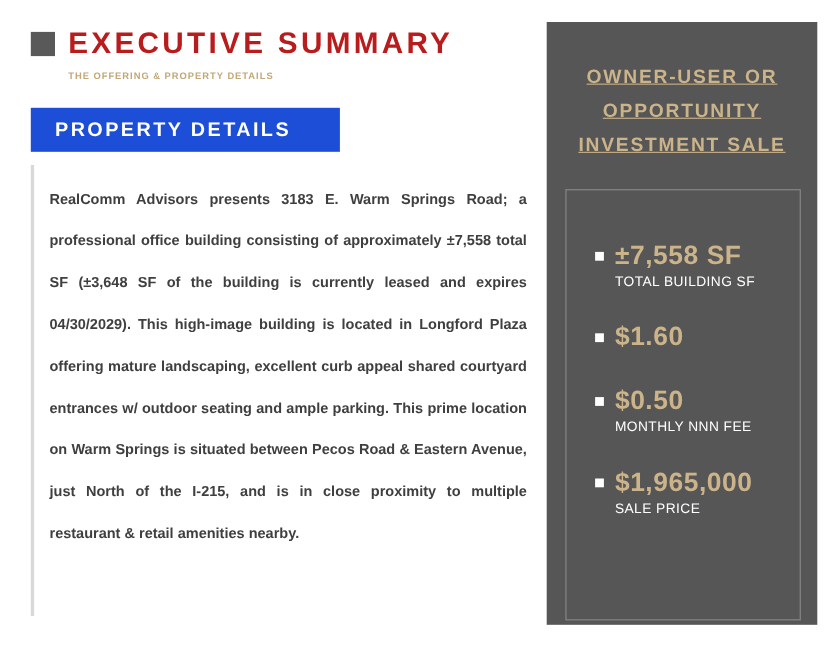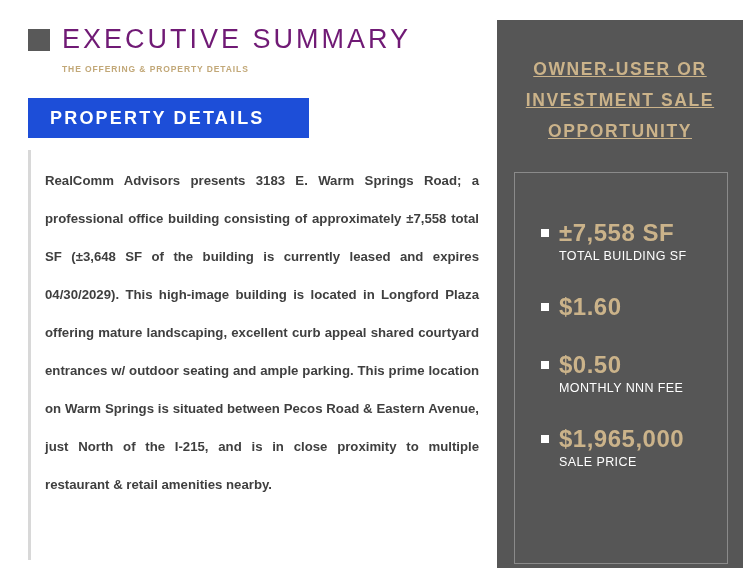--- a/index.html
+++ b/index.html
@@ -39,22 +39,22 @@
   .title-square {
     width: 22px;
     height: 22px;
     background: #595959;
     margin-right: 12px;
     flex: none;
   }
   .main-title {
     font-size: 27px;
     letter-spacing: 3px;
-    color: #701a75;
-    font-weight: normal;
+    color: #b91c1c;
+    font-weight: bold;
     white-space: nowrap;
   }
 
   .subtitle {
     position: absolute;
     left: 62px;
     top: 64px;
     font-size: 8.5px;
     letter-spacing: 0.9px;
     font-weight: bold;
@@ -192,22 +192,22 @@
     <div class="left-accent-bar"></div>
 
     <div class="body-copy">RealComm Advisors presents 3183 E. Warm Springs Road; a professional office building consisting of approximately ±7,558 total SF (±3,648 SF of the building is currently leased and expires 04/30/2029). This high-image building is located in Longford Plaza offering mature landscaping, excellent curb appeal shared courtyard entrances w/ outdoor seating and ample parking. This prime location on Warm Springs is situated between Pecos Road &amp; Eastern Avenue, just North of the I-215, and is in close proximity to multiple restaurant &amp; retail amenities nearby.</div>
 
   </div>
 
   <div class="right-col">
 
     <div class="right-heading">
       <div>OWNER-USER OR</div>
+      <div>OPPORTUNITY</div>
       <div>INVESTMENT SALE</div>
-      <div>OPPORTUNITY</div>
     </div>
 
     <div class="stats-box">
       <div class="stats-list">
 
         <div class="stat">
           <div class="stat-bullet"></div>
           <div class="stat-value">±7,558 SF</div>
           <div class="stat-label">TOTAL BUILDING SF</div>
         </div>

